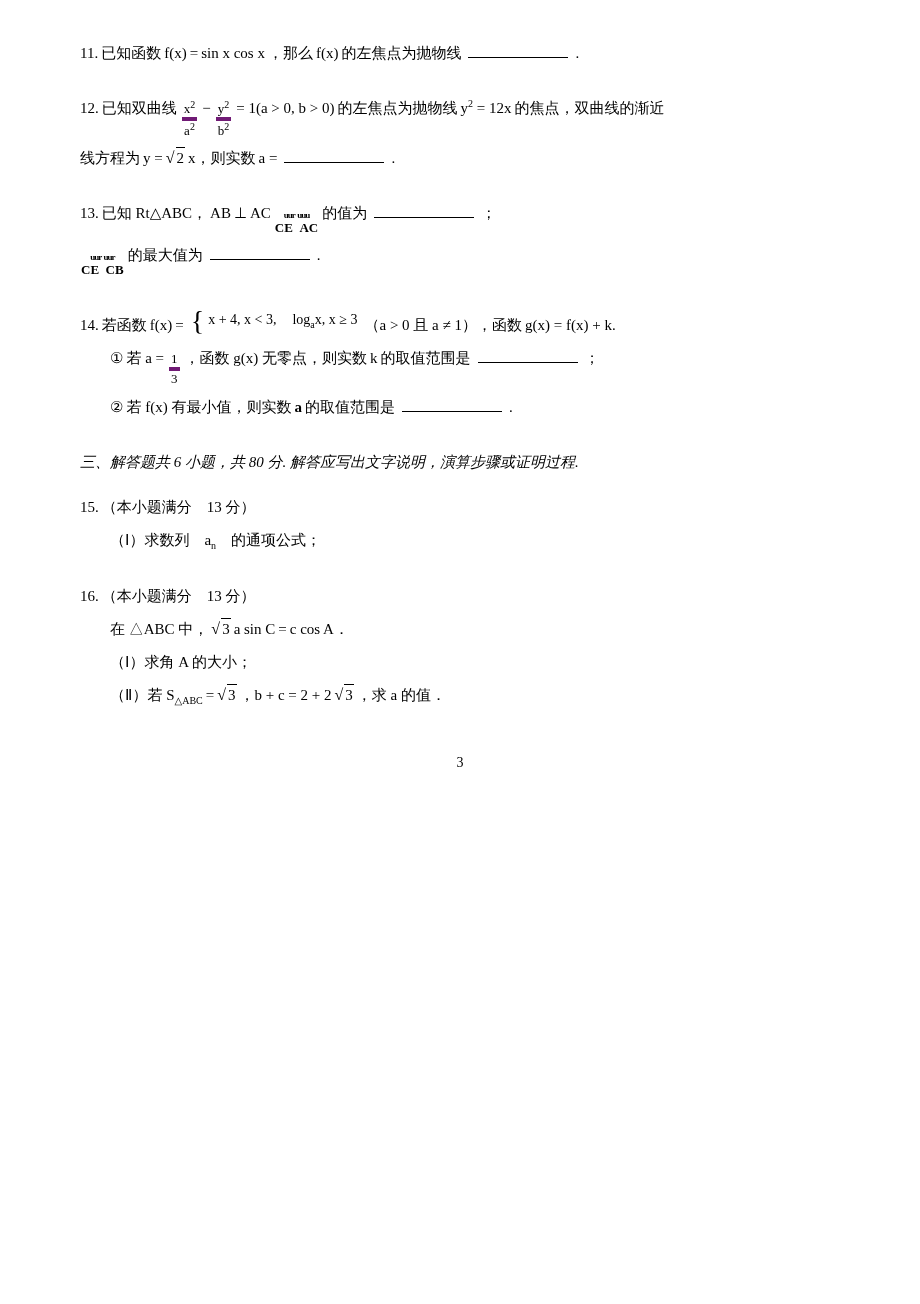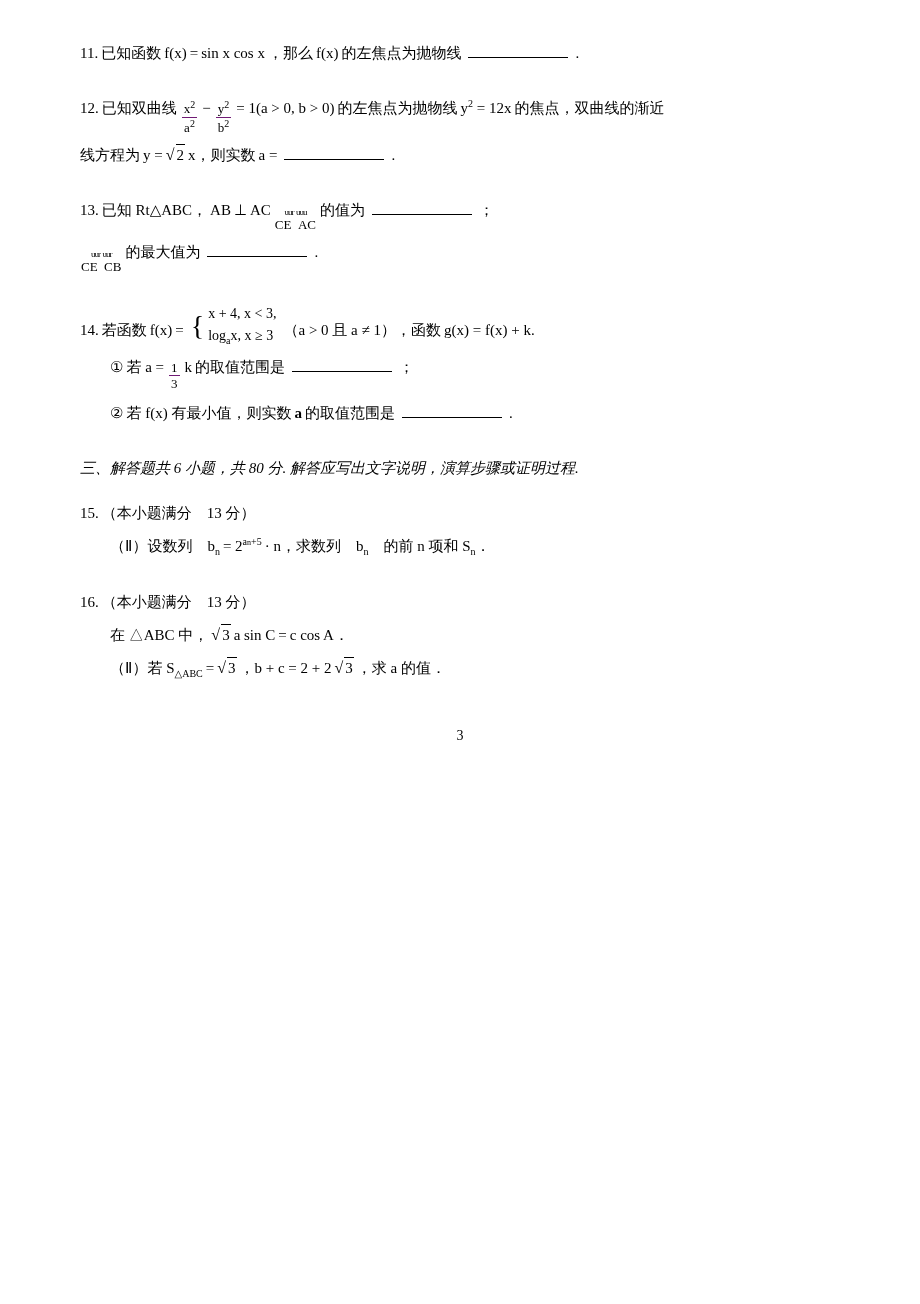--- a/index.html
+++ b/index.html
@@ -39,21 +39,21 @@
     .fraction {
       display: inline-flex;
       flex-direction: column;
       align-items: center;
       vertical-align: middle;
       margin: 0 2px;
       font-size: 13px;
     }
 
     .fraction .numer {
-      border-bottom: 1px solid #701a75;
+      border-bottom: 4px solid #701a75;
       padding: 0 2px;
       line-height: 1.2;
     }
 
     .fraction .denom {
       padding: 0 2px;
       line-height: 1.2;
     }
 
     .sup {
@@ -123,20 +123,21 @@
       line-height: 1.4;
     }
 
     .vec-group {
       display: inline-flex;
       flex-direction: column;
       align-items: center;
       vertical-align: middle;
       margin: 0 1px;
       line-height: 1;
+      font-weight: bold;
     }
 
     .vec-group .vec-top {
       font-size: 9px;
       letter-spacing: -1px;
       line-height: 1;
     }
 
     .vec-group .vec-bot {
       font-size: 13px;
@@ -151,22 +152,22 @@
     }
 
     .piecewise-brace {
       font-size: 28px;
       line-height: 1;
       margin-right: 4px;
     }
 
     .piecewise-cases {
       display: flex;
-      flex-direction: column;
-      gap: 2px;
+      flex-direction: row;
+      gap: 16px;
     }
 
     .piecewise-case {
       font-size: 14px;
       line-height: 1.4;
     }
   </style>
 </head>
 <body>
 
@@ -261,20 +262,21 @@
   </div>
 
   <div class="sub-problem">
     <div class="sub-problem-line">
       <span>①</span>
       <span>若 a =</span>
       <span class="fraction">
         <span class="numer">1</span>
         <span class="denom">3</span>
       </span>
+      <span>，函数 g(x) 无零点，则实数</span>
       <span>k</span>
       <span>的取值范围是</span>
       <span class="blank blank-long"></span>
       <span>；</span>
     </div>
   </div>
 
   <div class="sub-problem">
     <div class="sub-problem-line">
       <span>②</span>
@@ -290,40 +292,41 @@
 <div class="section-header mt20">
   <span>三、解答题共 6 小题，共 80 分. 解答应写出文字说明，演算步骤或证明过程.</span>
 </div>
 
 <div class="problem">
   <div class="text-line">
     <span>15.</span>
     <span>（本小题满分　13 分）</span>
   </div>
   <div class="text-line indent">
-    <span>（Ⅱ）设数列　b<span class="sub">n</span></span>
-    <span> = 2<span class="sup">a<span style="font-size:8px">n</span>+5</span></span>
-    <span>· n，求数列　b<span class="sub">n</span>　的前 n 项和 S<span class="sub">n</span>．</span>
+    <span>（Ⅰ）求数列　a<span class="sub">n</span>　的通项公式；</span>
   </div>
 </div>
 
 <div class="problem mt20">
   <div class="text-line">
     <span>16.</span>
     <span>（本小题满分　13 分）</span>
   </div>
   <div class="text-line indent">
     <span>在 △ABC 中，</span>
     <span class="sqrt">
       <span class="sqrt-symbol">√</span>
       <span class="sqrt-content">3</span>
     </span>
     <span>a sin C</span>
     <span>=</span>
     <span>c cos A．</span>
+  </div>
+  <div class="text-line indent">
+    <span>（Ⅰ）求角 A 的大小；</span>
   </div>
   <div class="text-line indent">
     <span>（Ⅱ）若 S<span class="sub">△ABC</span></span>
     <span>=</span>
     <span class="sqrt">
       <span class="sqrt-symbol">√</span>
       <span class="sqrt-content">3</span>
     </span>
     <span>，b + c = 2 +  2</span>
     <span class="sqrt">

